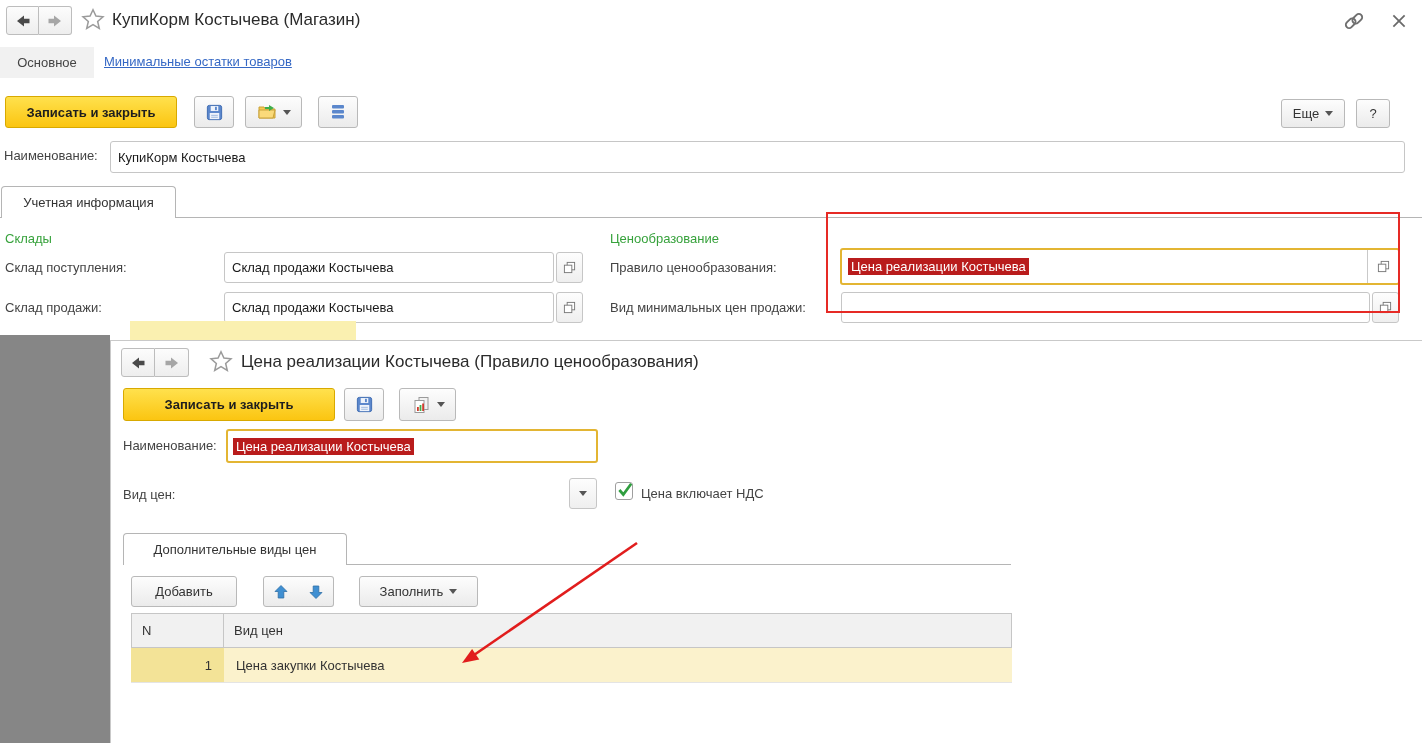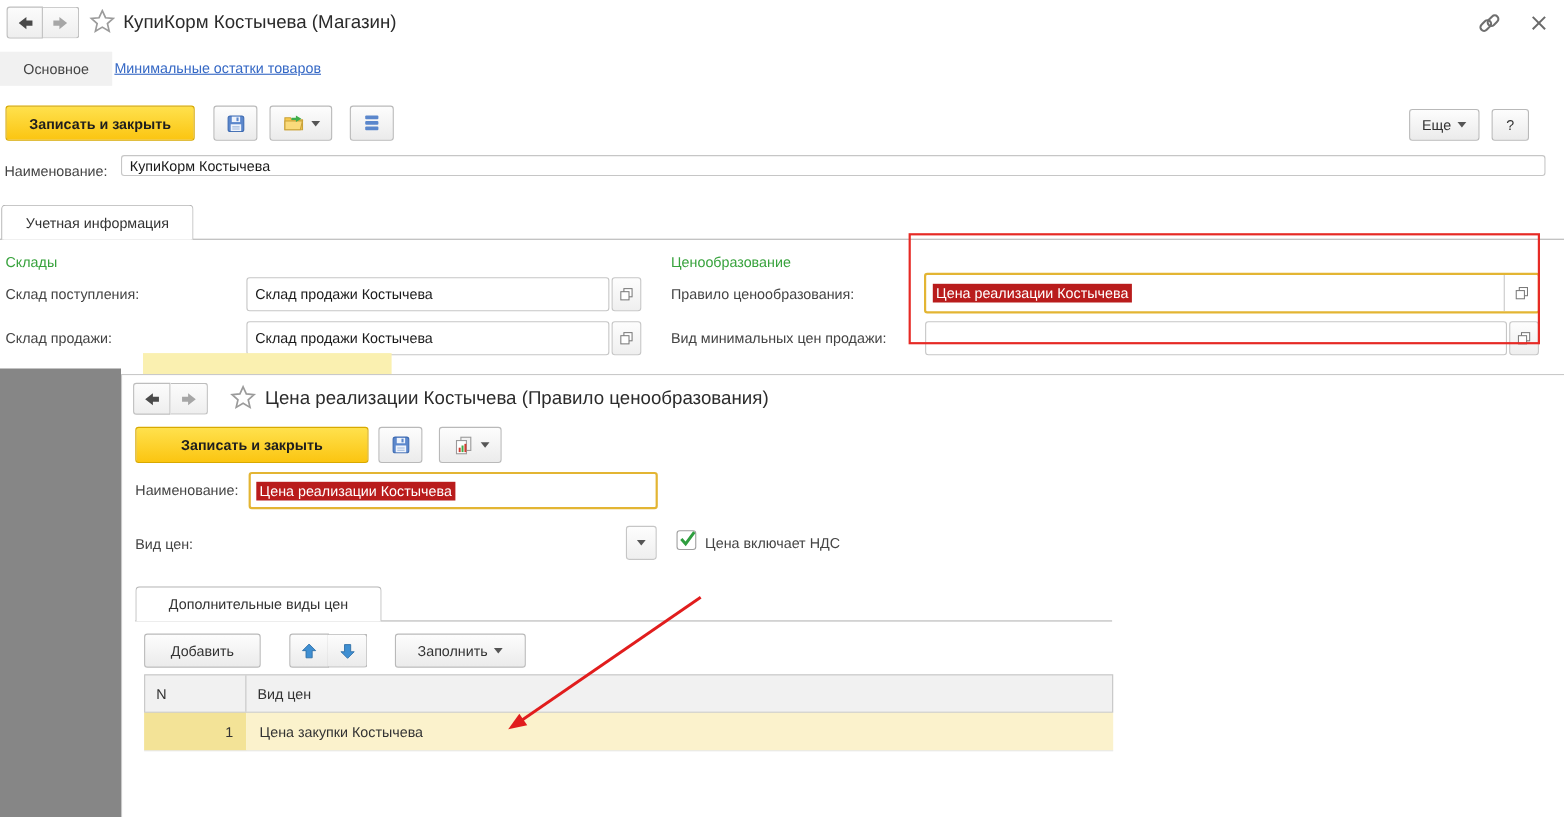--- a/index.html
+++ b/index.html
@@ -84,21 +84,21 @@
         <rect x="8" y="5" width="10" height="6" rx="3" transform="rotate(-45 13 8)"></rect>
       </g>
     </svg>
     <svg class="abs" style="left:1390px;top:12px;" width="18" height="18" viewBox="0 0 16 16">
       <g stroke="#6a6a6a" stroke-width="1.6">
           <line x1="3" y1="3" x2="13" y2="13"></line>
           <line x1="13" y1="3" x2="3" y2="13"></line>
         </g>
     </svg>
 
-    <div class="abs" style="left:0;top:47px;width:102px;height:31px;background:#f1f1f1;display:flex;align-items:center;justify-content:center;">
+    <div class="abs" style="left:0;top:47px;width:94px;height:31px;background:#f1f1f1;display:flex;align-items:center;justify-content:center;">
       <span class="lbl">Основное</span>
     </div>
     <div class="abs link" style="left:104px;top:54px;">Минимальные остатки товаров</div>
 
     <div class="abs btn btn-yellow" style="left:5px;top:96px;width:172px;height:32px;">
       <span>Записать и закрыть</span>
     </div>
     <div class="abs btn" style="left:194px;top:96px;width:40px;height:32px;">
       <svg width="19" height="19" viewBox="0 0 20 20">
         <rect x="2.5" y="2.5" width="15" height="15" rx="2" fill="#5b87cc" stroke="#3d6ab1"></rect>
@@ -126,21 +126,21 @@
     </div>
     <div class="abs btn" style="left:1281px;top:99px;width:64px;height:29px;">
       <span>Еще</span>
       <span class="caret"></span>
     </div>
     <div class="abs btn" style="left:1356px;top:99px;width:34px;height:29px;">
       <span>?</span>
     </div>
 
     <div class="abs lbl" style="left:4px;top:148px;">Наименование:</div>
-    <div class="abs field" style="left:110px;top:141px;width:1295px;height:19px;">
+    <div class="abs field" style="left:110px;top:141px;width:1295px;height:32px;">
       <span>КупиКорм Костычева</span>
     </div>
 
     <div class="abs tab-on" style="left:1px;top:186px;width:175px;height:32px;">
       <span>Учетная информация</span>
     </div>
     <div class="abs tab-line" style="left:0;top:217px;width:1422px;z-index:2;"></div>
 
     <div class="abs green-h" style="left:5px;top:231px;">Склады</div>
 

